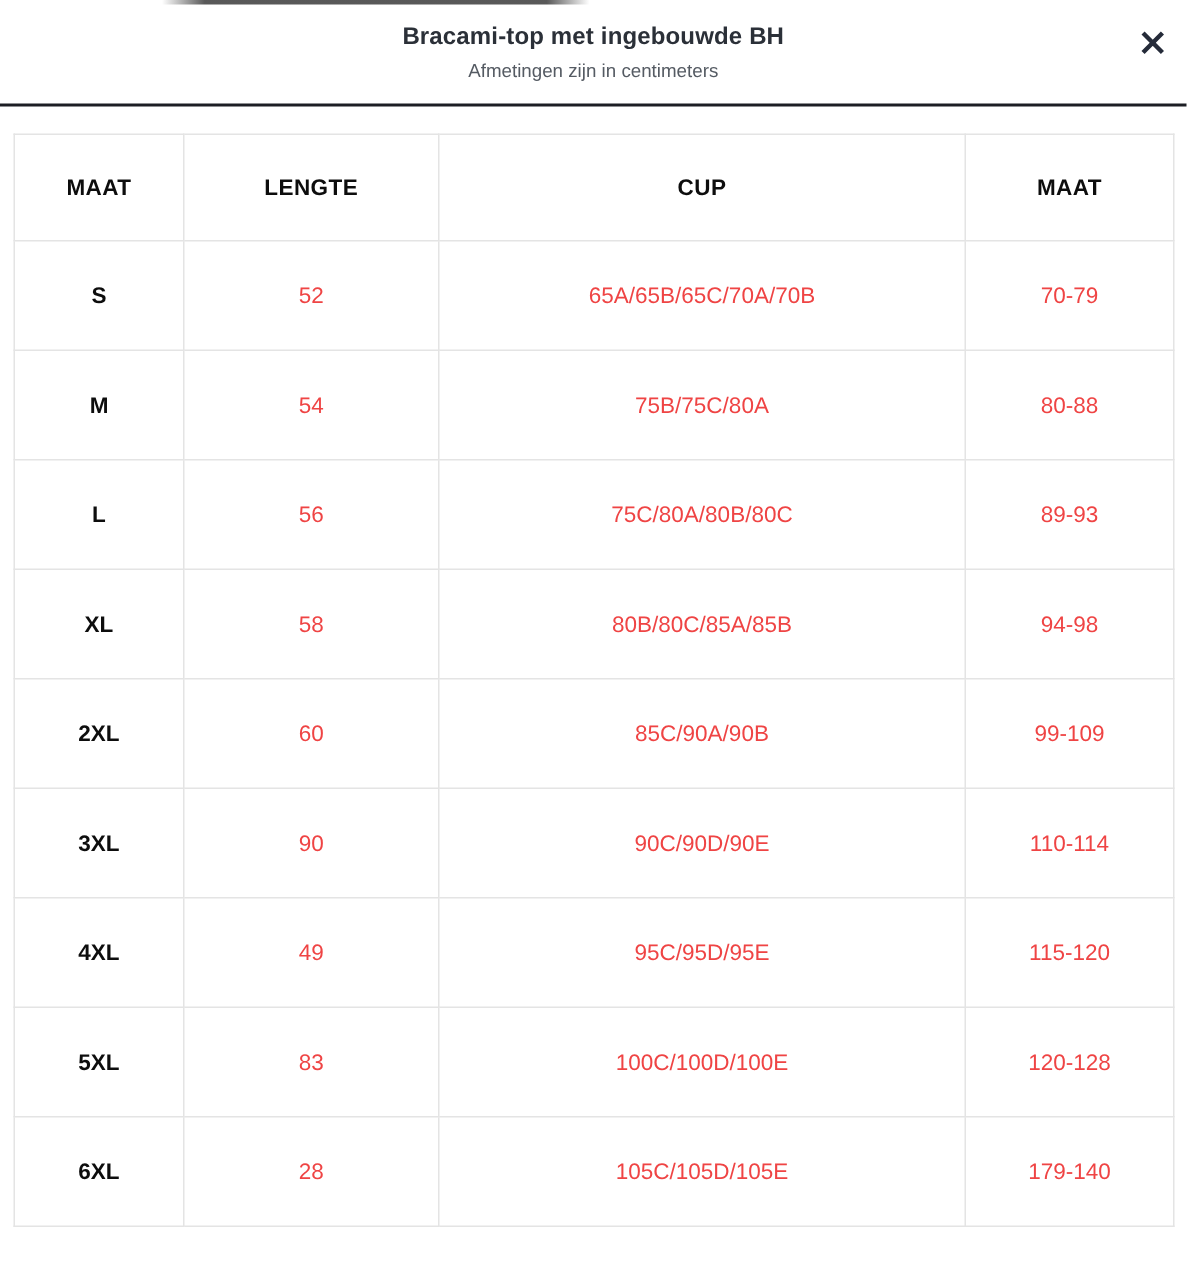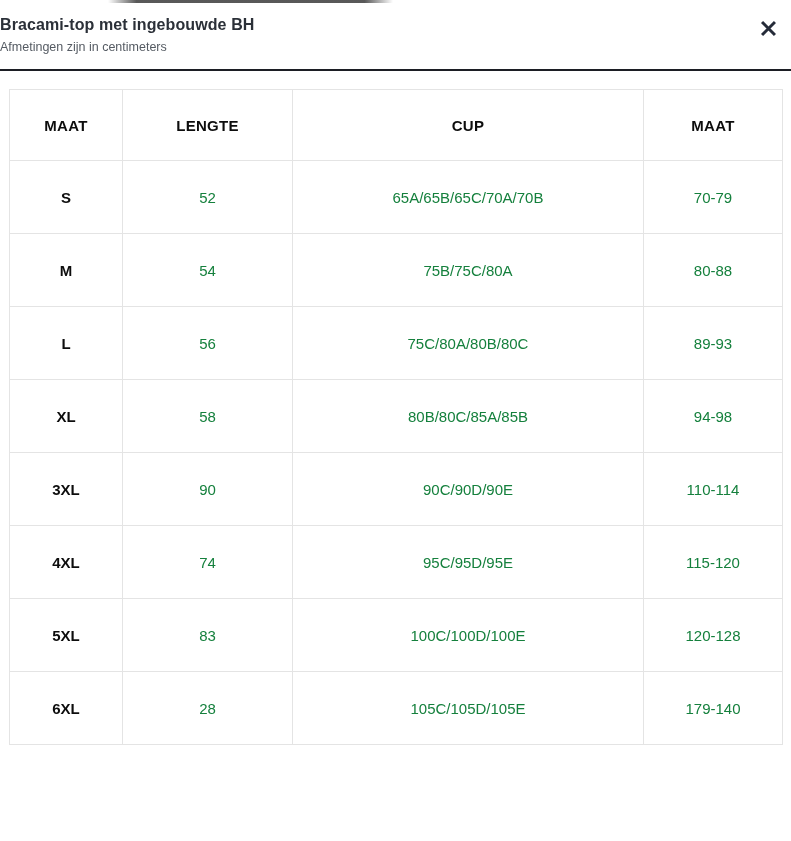--- a/index.html
+++ b/index.html
@@ -29,20 +29,21 @@
       rgba(47,47,47,0.8) 90%,
       rgba(47,47,47,0) 100%);
   }
 
   .modal-header {
     position: relative;
     height: 71px;
     box-sizing: border-box;
     display: flex;
     flex-direction: column;
+    align-items: center;
     justify-content: center;
     gap: 6px;
     border-bottom: 2px solid #1c1e24;
   }
   .modal-title {
     font-size: 16px;
     font-weight: 700;
     color: #2b3038;
     letter-spacing: 0.1px;
   }
@@ -91,21 +92,21 @@
     height: 71px;
     font-size: 15px;
     font-weight: 700;
     color: #0d0d0d;
     letter-spacing: 0.3px;
   }
   .size-table td {
     height: 73px;
     font-size: 15px;
     font-weight: 400;
-    color: #15803d;
+    color: #ef4444;
   }
   .size-table td.size-cell {
     font-weight: 700;
     color: #0d0d0d;
   }
   col.c-maat   { width: 113px; }
   col.c-lengte { width: 170px; }
   col.c-cup    { width: 351px; }
   col.c-buste  { width: 139px; }
 </style>
@@ -161,28 +162,34 @@
           <td>75C/80A/80B/80C</td>
           <td>89-93</td>
         </tr>
         <tr>
           <td class="size-cell">XL</td>
           <td>58</td>
           <td>80B/80C/85A/85B</td>
           <td>94-98</td>
         </tr>
         <tr>
+          <td class="size-cell">2XL</td>
+          <td>60</td>
+          <td>85C/90A/90B</td>
+          <td>99-109</td>
+        </tr>
+        <tr>
           <td class="size-cell">3XL</td>
           <td>90</td>
           <td>90C/90D/90E</td>
           <td>110-114</td>
         </tr>
         <tr>
           <td class="size-cell">4XL</td>
-          <td>74</td>
+          <td>49</td>
           <td>95C/95D/95E</td>
           <td>115-120</td>
         </tr>
         <tr>
           <td class="size-cell">5XL</td>
           <td>83</td>
           <td>100C/100D/100E</td>
           <td>120-128</td>
         </tr>
         <tr>

